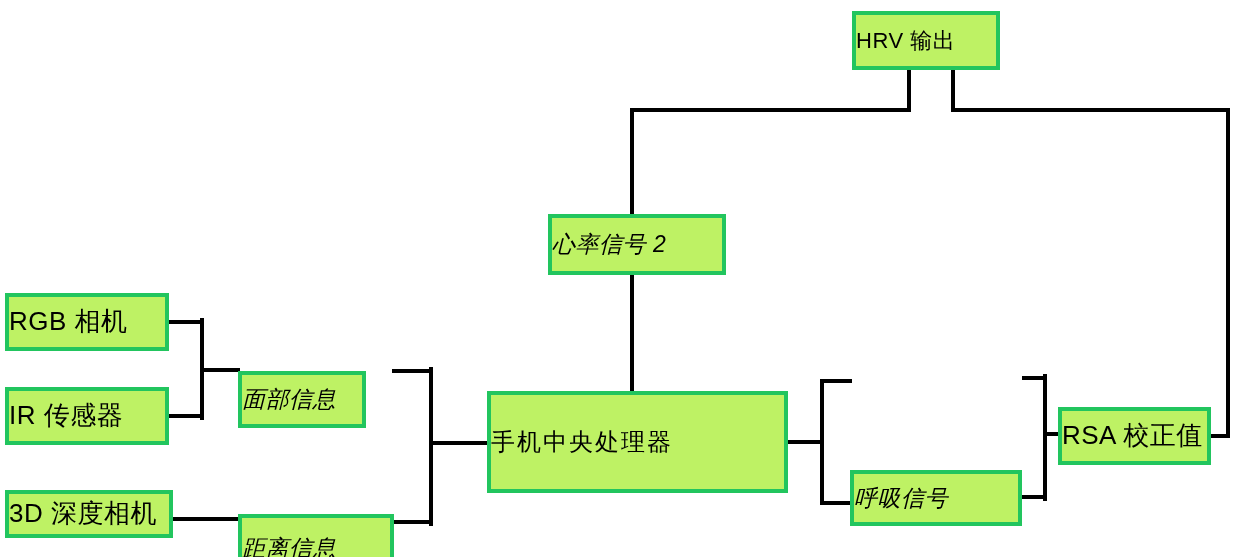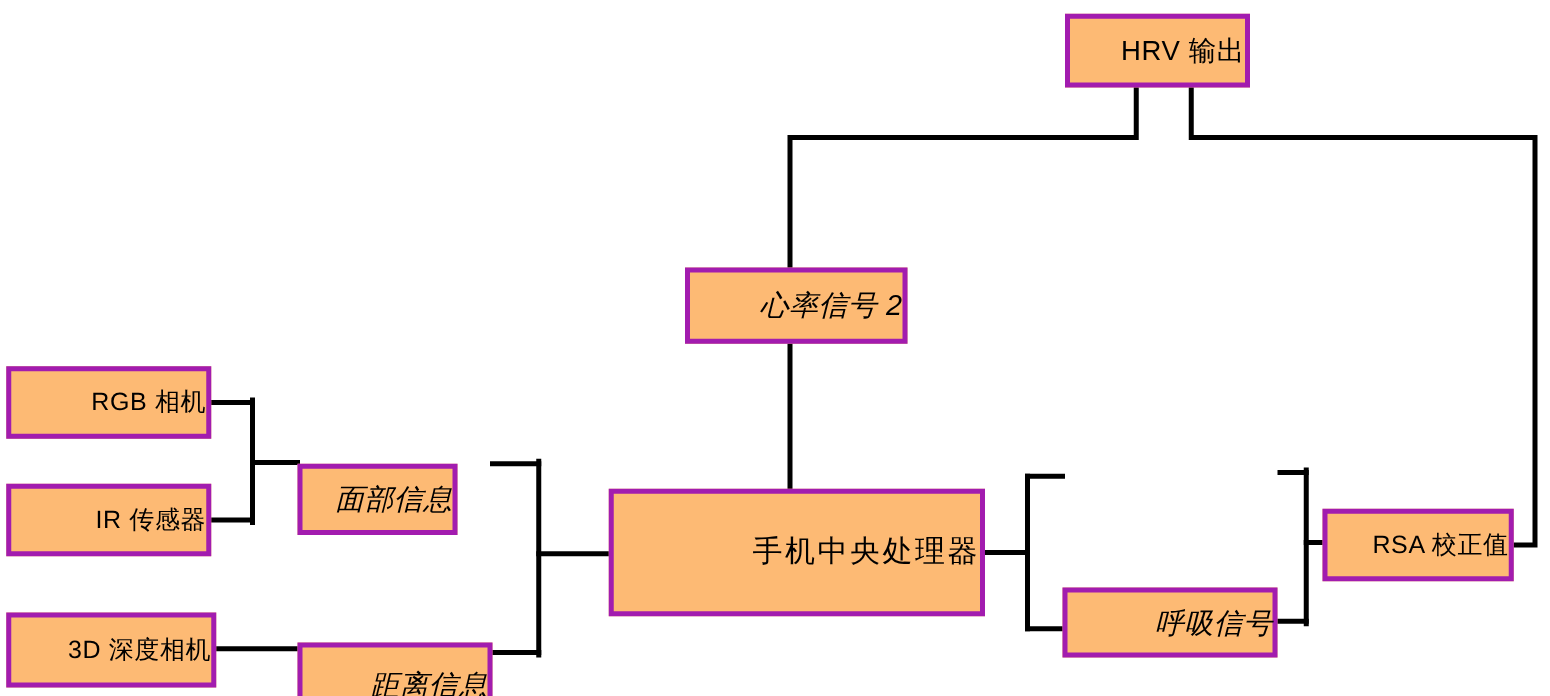--- a/index.html
+++ b/index.html
@@ -31,36 +31,36 @@
   svg.wires path {
     stroke: #000000;
     stroke-width: 4;
     fill: none;
     stroke-linecap: square;
     stroke-linejoin: miter;
   }
   .node {
     position: absolute;
     box-sizing: border-box;
-    background: #fdba74;
-    border: 4px solid #a21caf;
+    background: #bef264;
+    border: 4px solid #22c55e;
     display: flex;
     align-items: center;
-    justify-content: flex-end;
+    justify-content: flex-start;
     text-align: center;
     color: #000000;
     z-index: 2;
   }
   .node .label {
     display: block;
     line-height: 1.05;
     white-space: nowrap;
     letter-spacing: 0.5px;
   }
-  .n-small .label { font-size: 20px; }
+  .n-small .label { font-size: 26px; }
   .n-med .label { font-size: 23px; font-style: italic; }
   .n-cpu .label { font-size: 24px; letter-spacing: 2px; }
   .n-hrv .label { font-size: 22px; }
 </style>
 </head>
 <body>
 
 <div id="diagram-root">
 
   <svg class="wires" viewBox="0 0 1240 557">
@@ -95,21 +95,21 @@
   </svg>
 
   <div class="node n-small" style="left:5px; top:293px; width:164px; height:58px;">
     <span class="label">RGB 相机</span>
   </div>
 
   <div class="node n-small" style="left:5px; top:387px; width:164px; height:58px;">
     <span class="label">IR 传感器</span>
   </div>
 
-  <div class="node n-small" style="left:5px; top:490px; width:168px; height:60px;">
+  <div class="node n-small" style="left:5px; top:490px; width:168px; height:48px;">
     <span class="label">3D 深度相机</span>
   </div>
 
   <div class="node n-med" style="left:238px; top:345px; width:128px; height:57px;margin-top:26px;">
     <span class="label">面部信息</span>
   </div>
 
   <div class="node n-med" style="left:238px; top:514px; width:156px; height:69px;">
     <span class="label">距离信息</span>
   </div>

